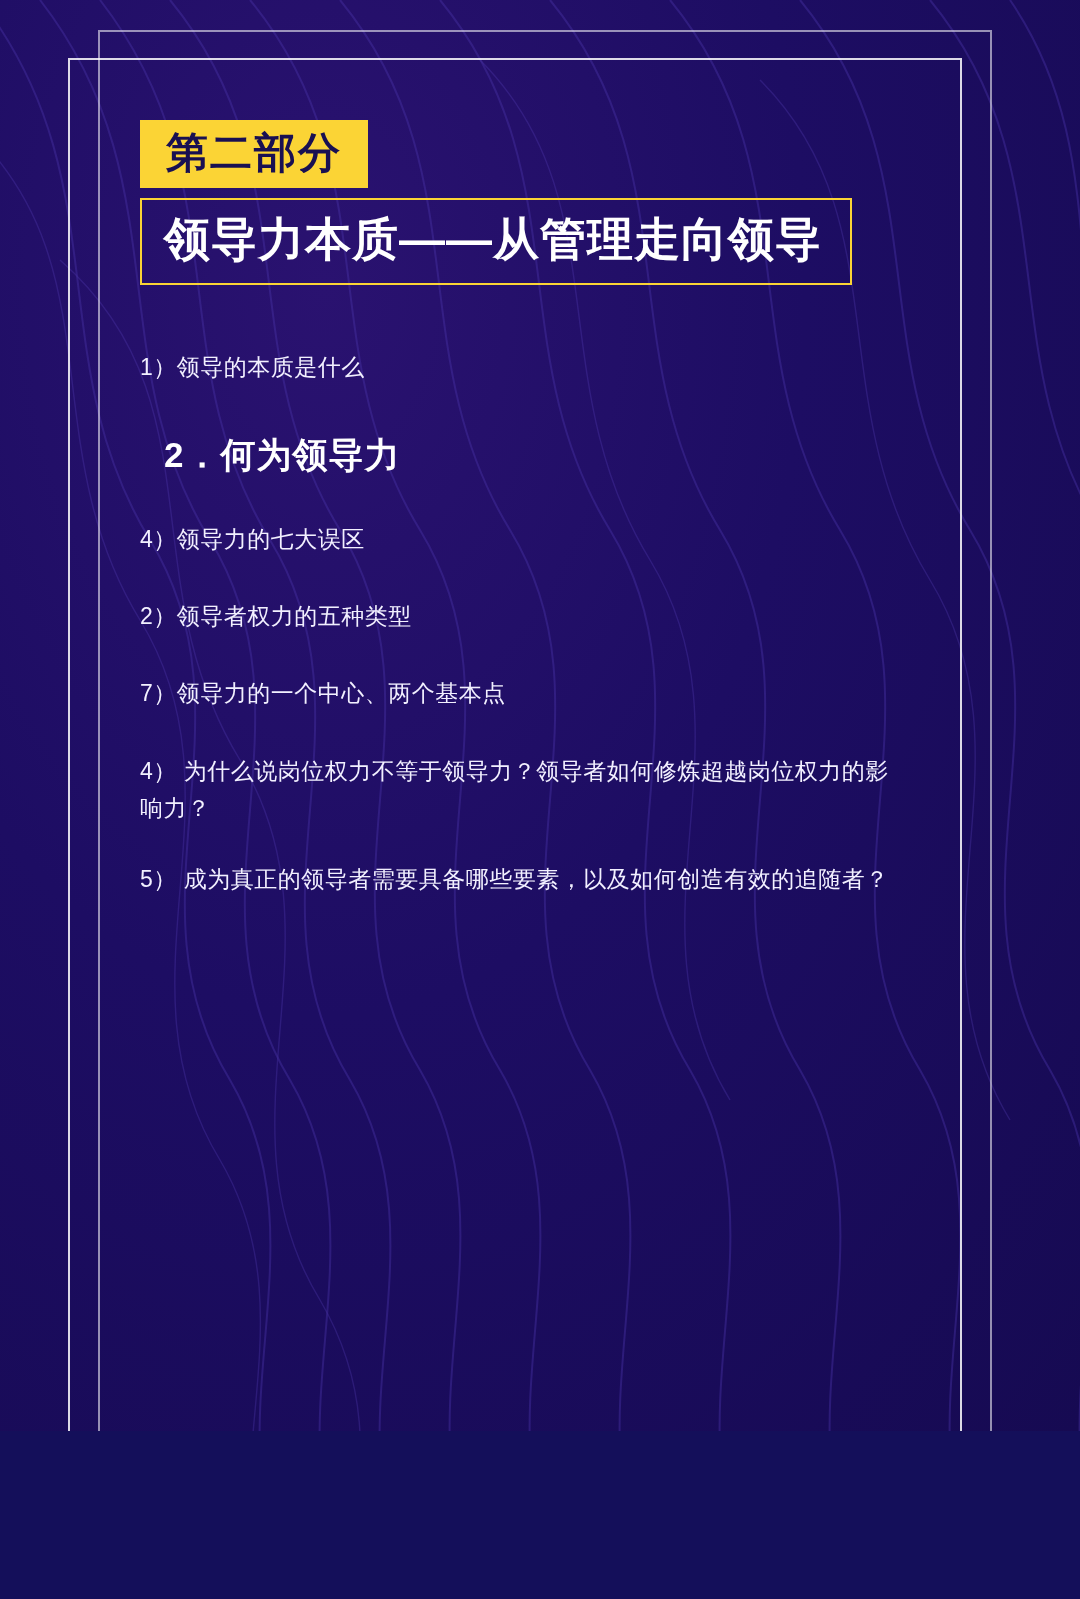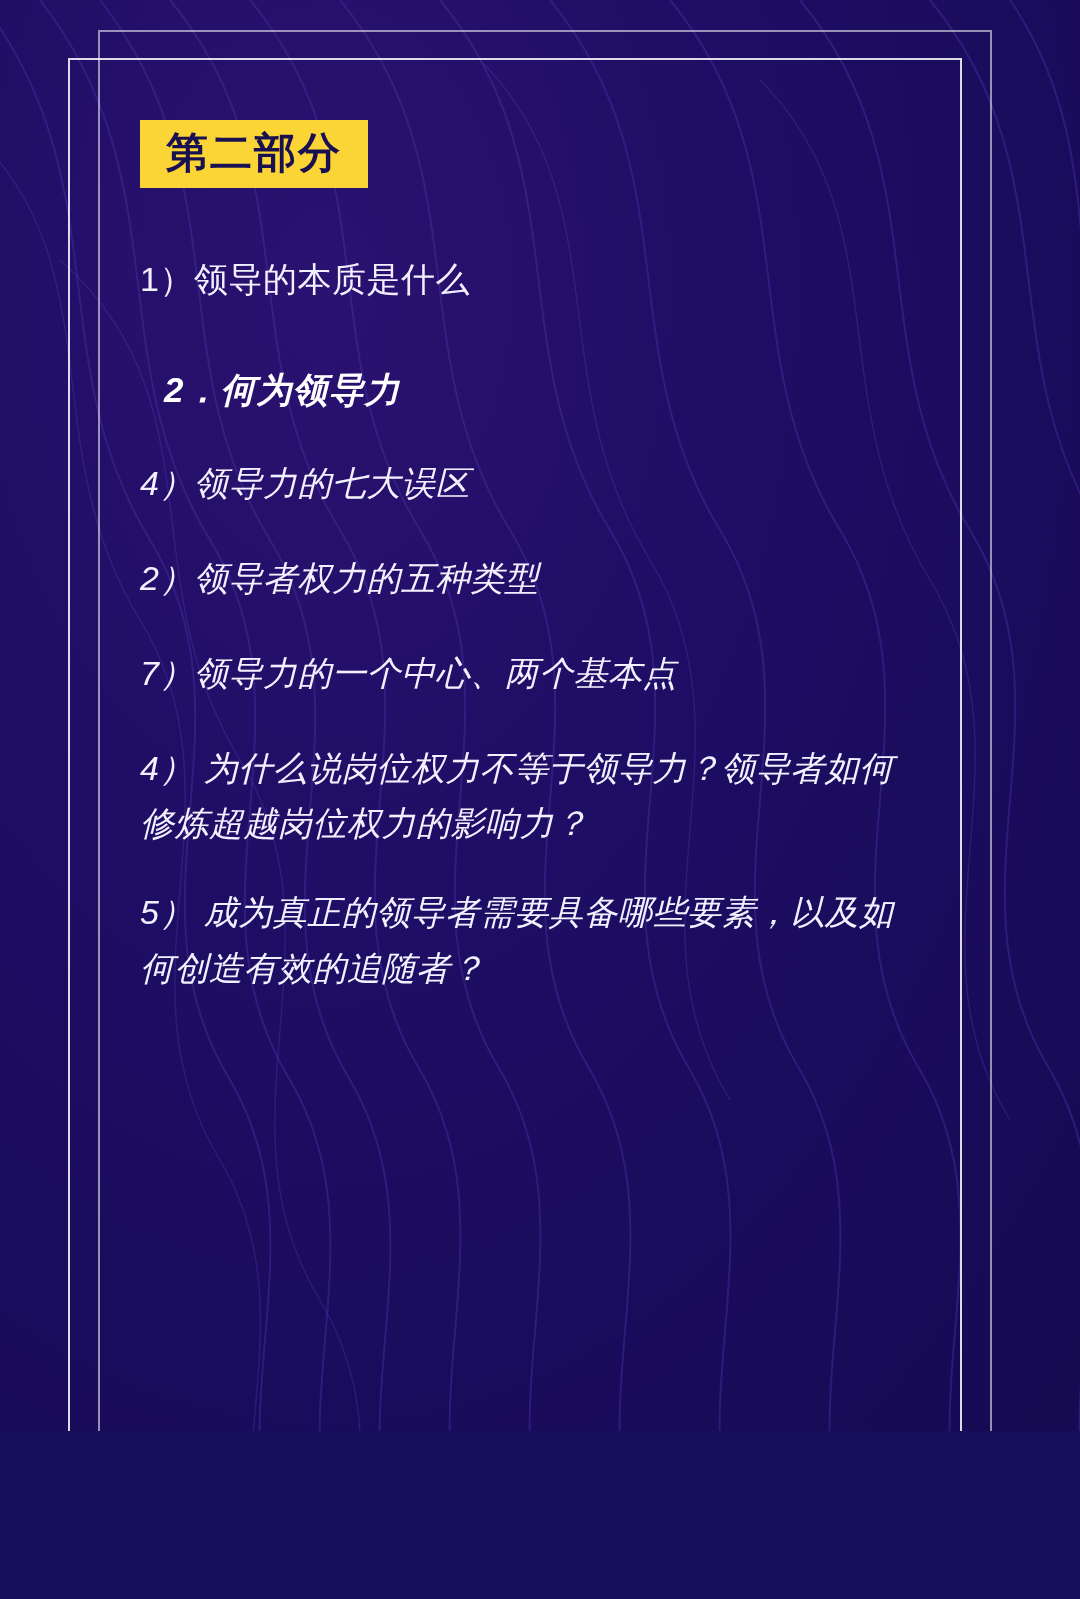--- a/index.html
+++ b/index.html
@@ -87,32 +87,31 @@
   .section-head {
     color: #ffffff;
     font-size: 35px;
     font-weight: bold;
     letter-spacing: 1px;
     margin-left: 24px;
     margin-bottom: 42px;
   }
   .item {
     color: #f2f0ff;
-    font-size: 34px;
+    font-size: 23px;
     line-height: 1.62;
     margin-bottom: 40px;
     letter-spacing: 0.5px;
     max-width: 790px;
   }
   .item.long {
     margin-bottom: 34px;
   }
   .section + .section {
-    margin-top: 60px;
-    font-style: italic;
+    margin-top: 46px;
   }
 </style>
 </head>
 <body>
 
 <div class="poster">
 
   <svg class="bg-lines" viewBox="0 0 1080 1599" preserveAspectRatio="none">
     <g fill="none" stroke="#4a34a8" stroke-width="2" opacity="0.75">
       <path d="M-20,0 C 120,180 40,360 150,540 C 260,720 120,900 230,1080 C 330,1250 200,1430 300,1600"></path>
@@ -136,20 +135,23 @@
     </g>
   </svg>
 
   <div class="frame-outer"></div>
   <div class="frame-inner"></div>
 
   <div class="content">
 
     <div class="badge">第二部分</div>
 
+    <div class="title-box">
+      <div class="title">领导力本质——从管理走向领导</div>
+    </div>
 
     <div class="section">
       <div class="item">1）领导的本质是什么</div>
     </div>
 
     <div class="section">
       <div class="section-head">2．何为领导力</div>
       <div class="item">4）领导力的七大误区</div>
       <div class="item">2）领导者权力的五种类型</div>
       <div class="item">7）领导力的一个中心、两个基本点</div>

